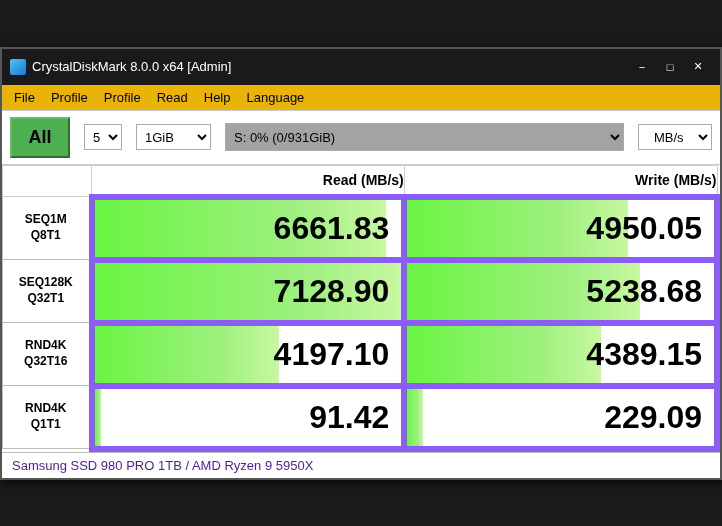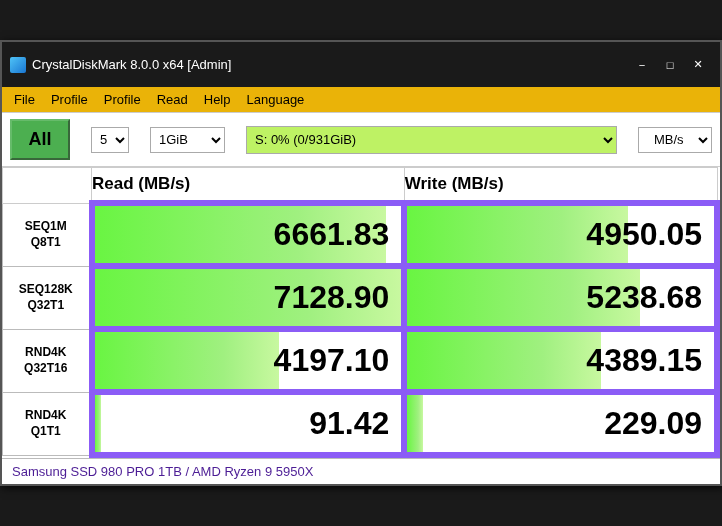--- a/index.html
+++ b/index.html
@@ -16,21 +16,21 @@
       background: #f0f0f0;
       border: 2px solid #555;
       box-shadow: 2px 2px 8px rgba(0,0,0,0.8);
     }
     .title-bar {
       background: #1a1a1a;
       color: #fff;
       display: flex;
       align-items: center;
       padding: 4px 8px;
-      height: 45px;
+      height: 36px;
       user-select: none;
     }
     .title-bar .app-icon {
       width: 16px;
       height: 16px;
       margin-right: 6px;
       background: linear-gradient(135deg, #4fc3f7 0%, #1976d2 100%);
       border-radius: 2px;
       flex-shrink: 0;
     }
@@ -68,21 +68,21 @@
       color: #000;
     }
     .main-content {
       background: #ffffff;
       padding: 0;
     }
     .toolbar {
       display: flex;
       align-items: center;
       padding: 6px 8px;
-      gap: 21px;
+      gap: 14px;
       background: #fff;
       border-bottom: 1px solid #ccc;
     }
     .all-btn {
       background: #4caf50;
       color: #000;
       font-weight: bold;
       font-size: 18px;
       padding: 8px 16px;
       border: 2px outset #66bb6a;
@@ -96,41 +96,41 @@
       border: 1px solid #aaa;
       background: #fff;
       cursor: pointer;
       height: 26px;
     }
     .drive-select {
       flex: 1;
       padding: 3px 4px;
       font-size: 13px;
       border: 1px solid #aaa;
-      background: #bef264;
+      background: #a3a3a3;
       cursor: pointer;
       height: 28px;
     }
     .unit-select {
       padding: 3px 11px;
       font-size: 13px;
       border: 1px solid #aaa;
       background: #fff;
       cursor: pointer;
       height: 26px;
     }
     .results-table {
       width: 100%;
       border-collapse: collapse;
     }
     .results-table th {
-      font-size: 17px;
+      font-size: 14px;
       font-weight: bold;
       padding: 6px 0;
-      text-align: left;
+      text-align: right;
       background: #fff;
       border: 1px solid #ccc;
     }
     .row-label {
       background: #ffffff;
       border: 1px solid #bbb;
       padding: 4px 8px;
       font-size: 12px;
       font-weight: bold;
       text-align: center;

